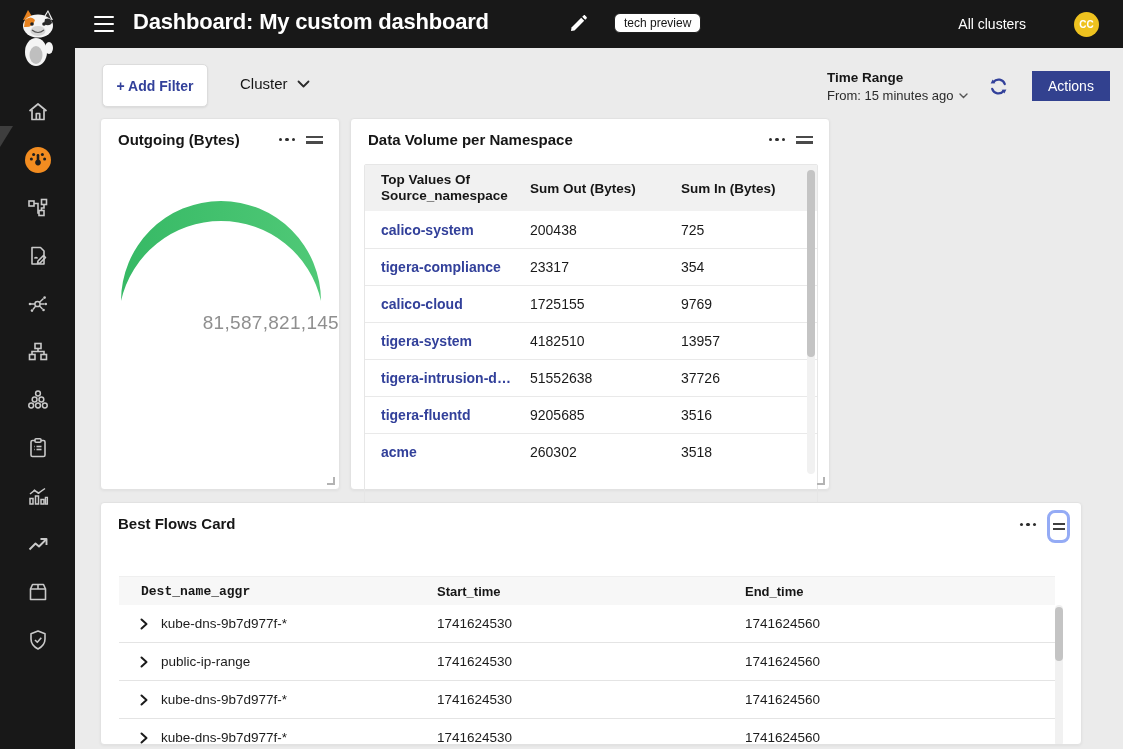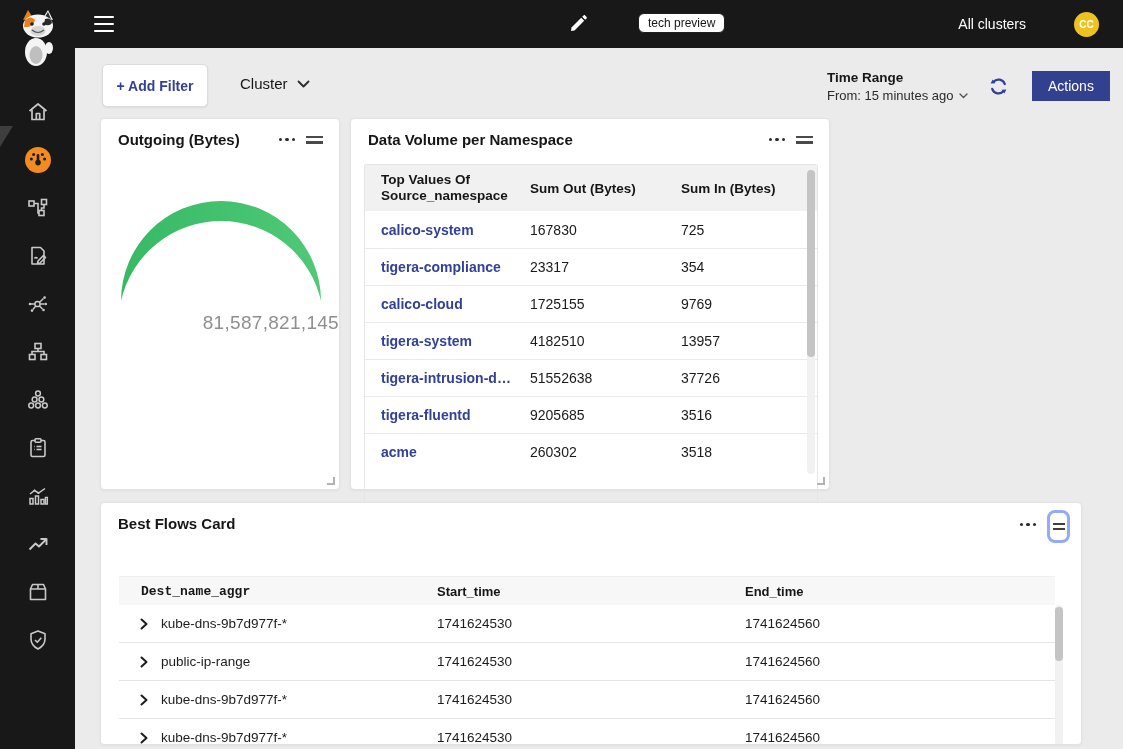--- a/index.html
+++ b/index.html
@@ -7,21 +7,21 @@
   body {
     font-family:"Liberation Sans","DejaVu Sans",sans-serif;
     background:#ebebeb; position:relative; color:#1a1a1a;
   }
   
   .app-header { position:absolute; top:0; left:0; width:1123px; height:48px; background:#181818; z-index:5; }
   .hamburger { position:absolute; left:94px; top:16px; width:20px; height:16px; display:flex; flex-direction:column; justify-content:space-between; cursor:pointer; }
   .hamburger i { display:block; height:2.4px; background:#fff; border-radius:1px; }
   .app-title { position:absolute; left:133px; top:9px; font-size:22px; font-weight:700; color:#fff; letter-spacing:-0.2px; }
   .edit-pencil { position:absolute; left:569px; top:14px; }
-  .badge { position:absolute; left:638px; top:13px; background:#fff; border:1.5px solid #1f1f1f; border-radius:6px; padding:2px 9px; font-size:12px; color:#161616; }
+  .badge { position:absolute; left:614px; top:13px; background:#fff; border:1.5px solid #1f1f1f; border-radius:6px; padding:2px 9px; font-size:12px; color:#161616; }
   .all-clusters { position:absolute; right:97px; top:16px; font-size:14px; color:#fff; cursor:pointer; }
   .avatar { position:absolute; right:24px; top:12px; width:25px; height:25px; border-radius:50%; background:#eec21f; color:#fff; font-size:10px; font-weight:700; display:flex; align-items:center; justify-content:center; cursor:pointer; }
   
   .sidebar { position:absolute; top:0; left:0; width:75px; height:749px; background:#181818; z-index:6; }
   .logo { position:absolute; top:8px; left:0; width:75px; display:flex; justify-content:center; }
   .nav { position:absolute; top:88px; left:0; width:75px; }
   .nav-item { width:75px; height:48px; display:flex; align-items:center; justify-content:center; cursor:pointer; }
   .active-wedge { position:absolute; left:0; top:126px; width:13px; height:21px; background:#3e3e3e; clip-path:polygon(0 0,100% 0,0 100%); }
   
   .add-filter-btn { position:absolute; left:102px; top:64px; width:106px; height:43px; background:#fff; border:1px solid #dcdcdc; border-radius:5px; box-shadow:0 1px 2px rgba(0,0,0,.08); color:#32409a; font-size:14px; font-weight:600; display:flex; align-items:center; justify-content:center; cursor:pointer; }
@@ -73,20 +73,21 @@
 </style>
 </head>
 <body>
 
 <div class="app-header">
   <div class="hamburger">
       <i></i>
       <i></i>
       <i></i>
     </div>
+  <div class="app-title">Dashboard: My custom dashboard</div>
   <span class="edit-pencil">
     <svg width="19" height="19" viewBox="0 0 19 19">
         <path d="M2.5 13.5 L12.2 3.8 L15.2 6.8 L5.5 16.5 L2 17 Z" fill="#fff"></path>
         <path d="M13.2 2.8 L14.6 1.4 C15 1 15.7 1 16.1 1.4 L17.6 2.9 C18 3.3 18 4 17.6 4.4 L16.2 5.8 Z" fill="#fff"></path>
       </svg>
   </span>
   <span class="badge">tech preview</span>
   <span class="all-clusters">All clusters</span>
   <span class="avatar">CC</span>
 </div>
@@ -287,21 +288,21 @@
     </span>
   <div class="dv-box">
     <div class="dv-head">
       <div class="c1">Top Values Of Source_namespace</div>
       <div>Sum Out (Bytes)</div>
       <div>Sum In (Bytes)</div>
     </div>
     <div>
         <div class="dv-row">
           <span class="dv-link">calico-system</span>
-          <span>167830</span>
+          <span>200438</span>
           <span>725</span>
         </div>
         <div class="dv-row">
           <span class="dv-link">tigera-compliance</span>
           <span>23317</span>
           <span>354</span>
         </div>
         <div class="dv-row">
           <span class="dv-link">calico-cloud</span>
           <span>1725155</span>

